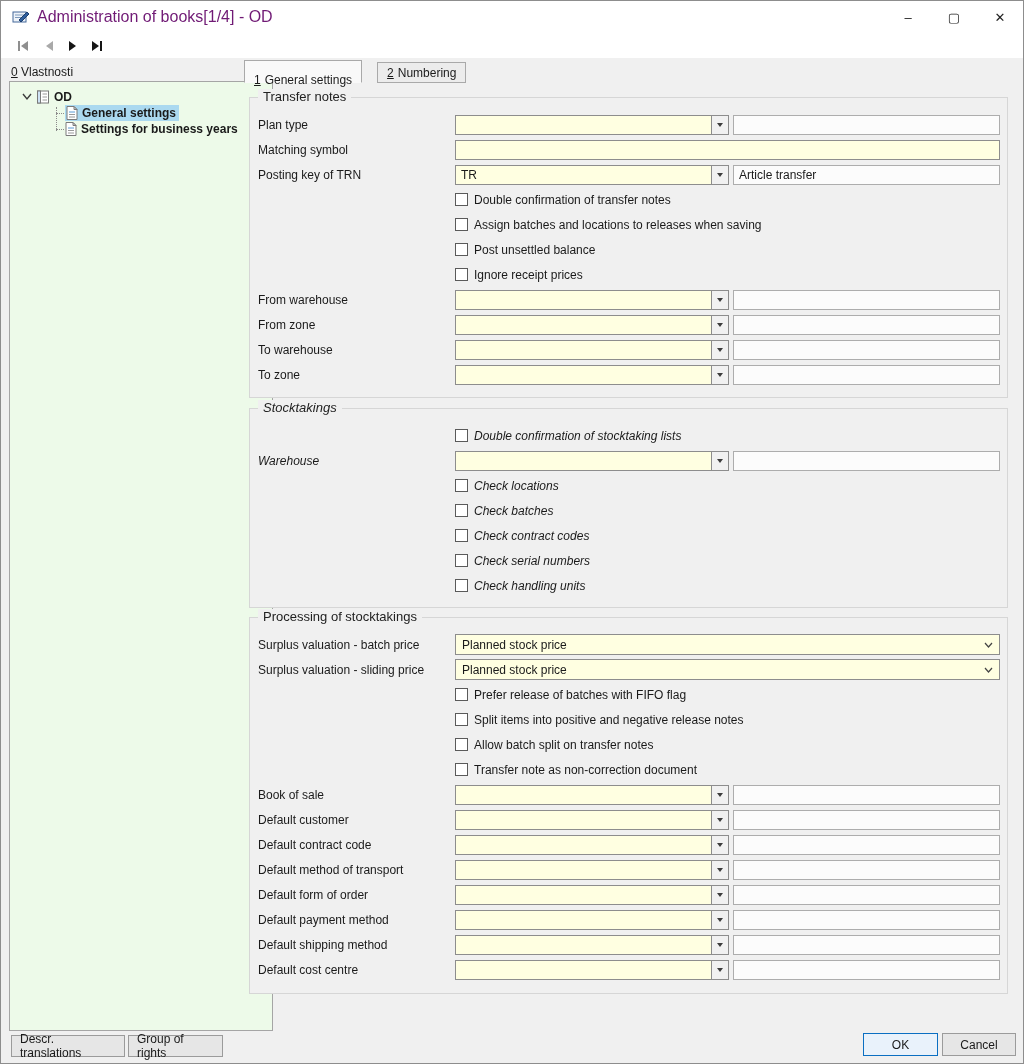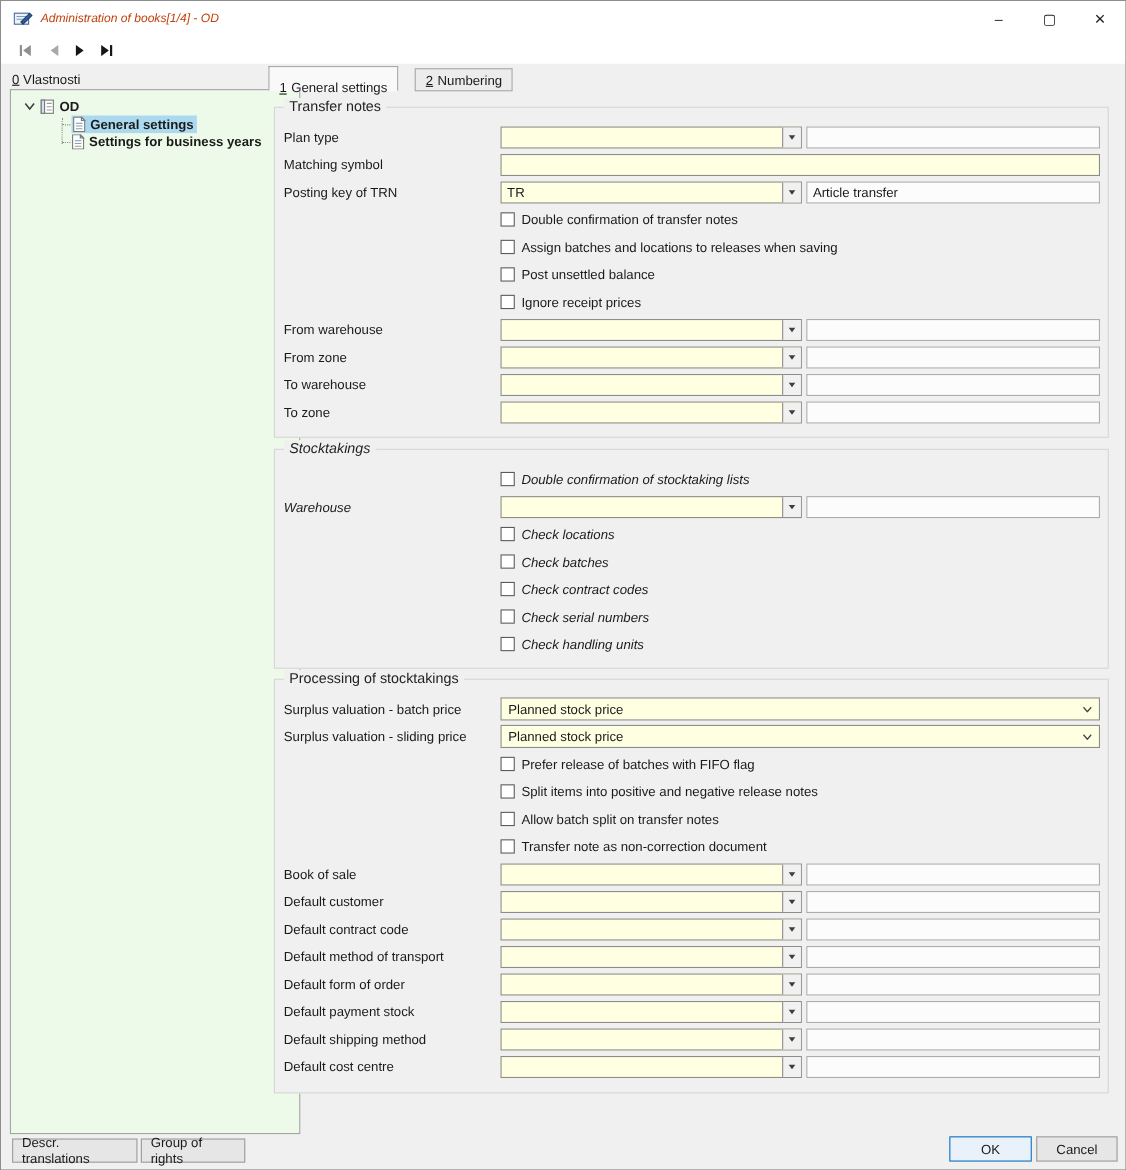--- a/index.html
+++ b/index.html
@@ -4,21 +4,21 @@
 <style>
   * { margin:0; padding:0; box-sizing:border-box; }
   html,body { width:1024px; height:1064px; }
   body { font-family:"Liberation Sans", sans-serif; font-size:12px; color:#1a1a1a; background:#fff; }
 
   #window { position:relative; width:1024px; height:1064px; background:#fff; border:1px solid #8d8d8d; overflow:hidden; }
 
   
   .titlebar { position:absolute; left:0; top:0; width:100%; height:32px; background:#fff; }
   .app-icon { position:absolute; left:11px; top:8px; width:18px; height:16px; }
-  .title-text { position:absolute; left:36px; top:0; line-height:32px; font-size:11px; color:#c2410c;font-style:italic; }
+  .title-text { position:absolute; left:36px; top:0; line-height:32px; font-size:16px; color:#701a75; }
   .caption-btns { position:absolute; right:0; top:0; height:32px; display:flex; }
   .cap-btn { width:46px; height:32px; display:flex; align-items:center; justify-content:center; font-size:13px; color:#222; cursor:default; }
 
   
   .toolbar { position:absolute; left:0; top:32px; width:100%; height:25px; background:#fff; }
   .nav-btn { position:absolute; top:4px; width:20px; height:18px; display:flex; align-items:center; justify-content:center; }
 
   
   .main { position:absolute; left:0; top:57px; width:1022px; height:1005px; background:#f0f0f0; }
 
@@ -433,21 +433,21 @@
           <div class="combo">
             <div class="combo-val"></div>
             <div class="combo-arrow">
                 <span class="tri-down"></span>
               </div>
           </div>
           <div class="pair"></div>
         </div>
 
         <div class="row">
-          <div class="flabel">Default payment stock</div>
+          <div class="flabel">Default payment method</div>
           <div class="combo">
             <div class="combo-val"></div>
             <div class="combo-arrow">
                 <span class="tri-down"></span>
               </div>
           </div>
           <div class="pair"></div>
         </div>
 
         <div class="row">

